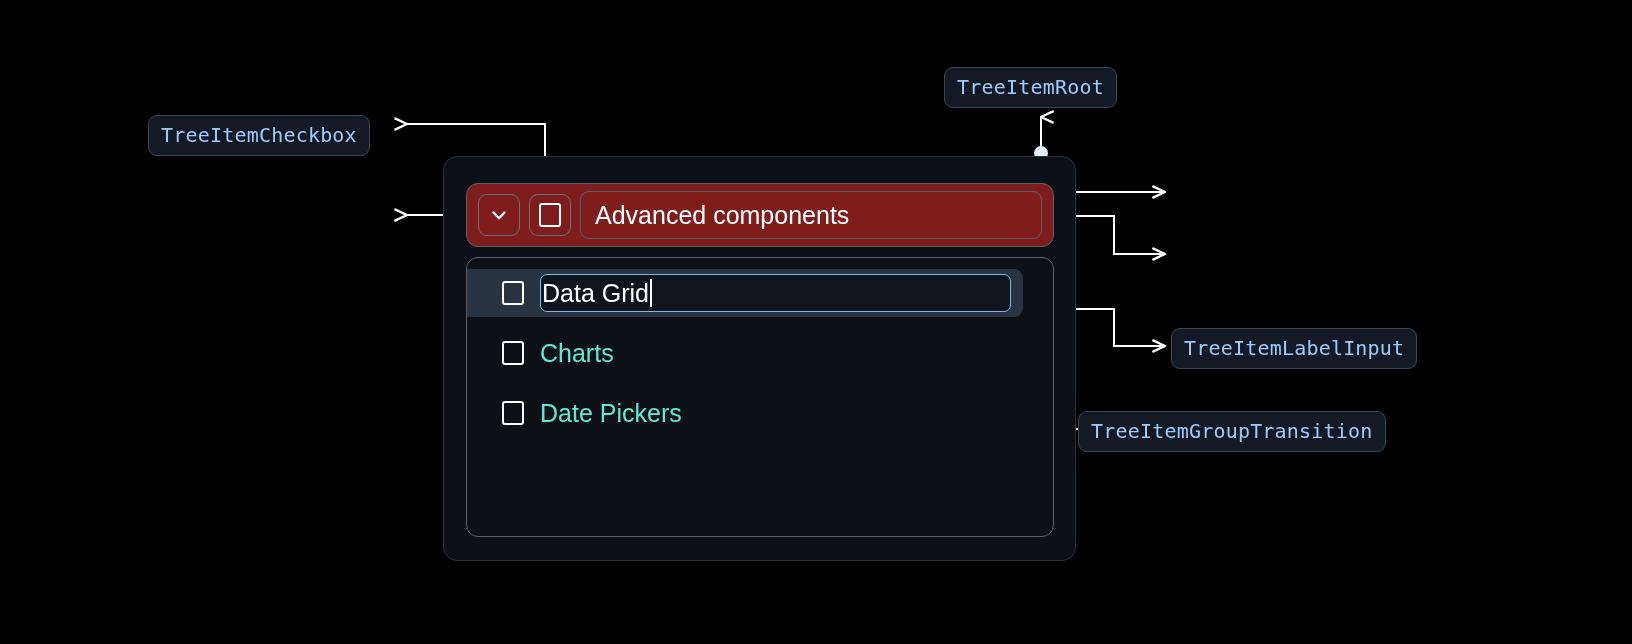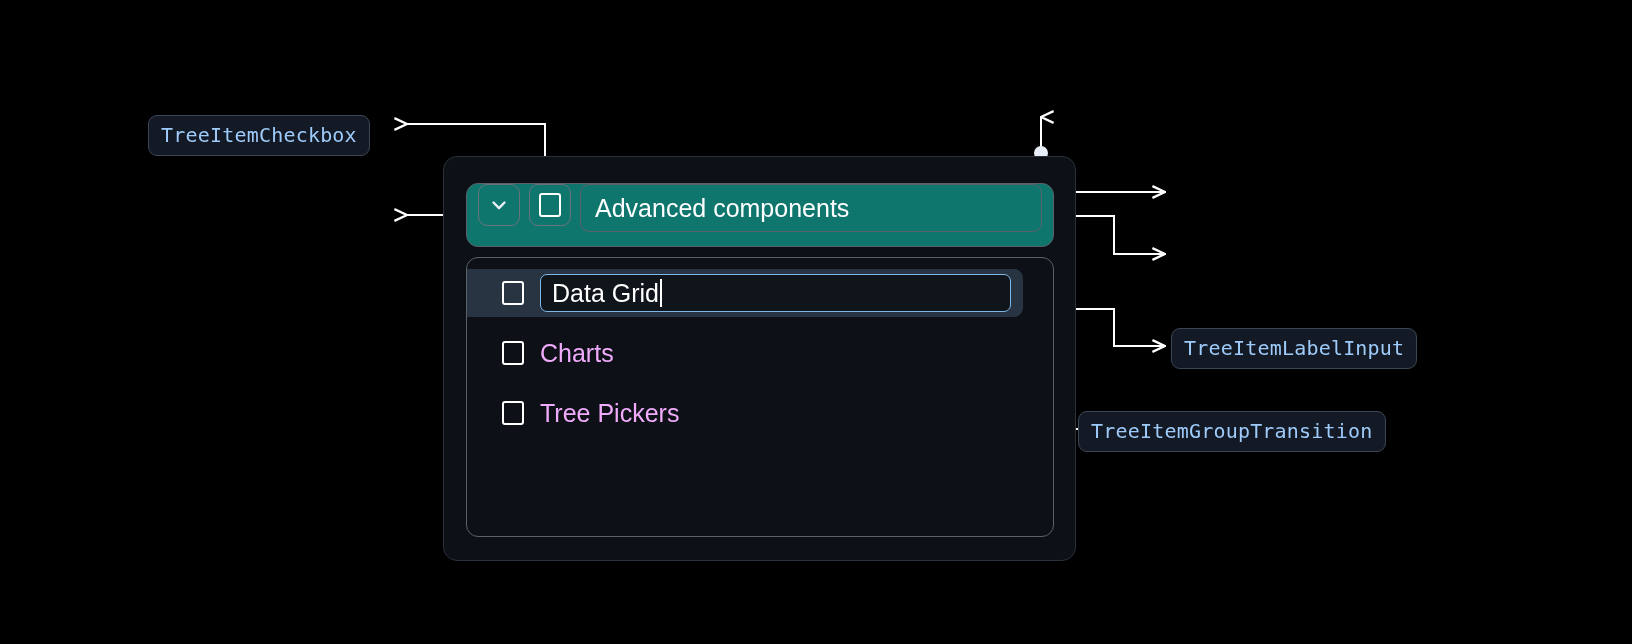--- a/index.html
+++ b/index.html
@@ -35,24 +35,25 @@
     left: 443px; top: 156px;
     width: 633px; height: 405px;
     background: #0d1117;
     border: 1px solid #2a3139;
     border-radius: 14px;
   }
   #content-box {
     position: absolute;
     left: 22px; top: 26px;
     width: 588px; height: 64px;
-    background: #0f766e;
+    background: #7f1d1d;
     border: 1px solid #59616b;
     border-radius: 12px;
     display: flex;
+    align-items: center;
     padding: 0 11px;
     gap: 9px;
   }
   .icon-box {
     width: 42px; height: 42px;
     border: 1px solid #6a727c;
     border-radius: 9px;
     display: flex; align-items: center; justify-content: center;
     flex: none;
   }
@@ -101,30 +102,30 @@
     border-radius: 0 9px 9px 0;
     margin-left: 0;
     width: 556px;
   }
   .child-cb {
     width: 22px; height: 24px;
     border: 2.5px solid #ffffff;
     border-radius: 3px;
     flex: none;
   }
-  .child-text { color: #f0abfc; font-size: 25px; }
+  .child-text { color: #5eead4; font-size: 25px; }
   #label-input {
     flex: 1 1 auto;
     height: 38px;
     margin-right: 12px;
     background: #10151c;
     border: 1.5px solid #7cb8ea;
     border-radius: 7px;
     display: flex; align-items: center;
-    padding-left: 11px;
+    padding-left: 1px;
     color: #ffffff;
     font-size: 25px;
   }
   .caret {
     display: inline-block;
     width: 2px; height: 28px;
     background: #ffffff;
     margin-left: 1px;
   }
 </style>
@@ -170,20 +171,21 @@
       <circle cx="1053" cy="192" r="7"></circle>
       <circle cx="1041" cy="216" r="7"></circle>
       <circle cx="1040" cy="309" r="7"></circle>
       <circle cx="1053" cy="429" r="7"></circle>
     </g>
   </svg>
 
   <div class="anno" style="left:148px; top:115px;">TreeItemCheckbox</div>
 
 
+  <div class="anno" style="left:944px; top:67px;">TreeItemRoot</div>
 
 
 
   <div class="anno" style="left:1171px; top:328px;">TreeItemLabelInput</div>
 
   <div class="anno" style="left:1078px; top:411px;">TreeItemGroupTransition</div>
 
   <div id="root-card">
 
     <div id="content-box">
@@ -211,20 +213,20 @@
         </div>
       </div>
 
       <div class="child-row">
         <div class="child-cb"></div>
         <div class="child-text">Charts</div>
       </div>
 
       <div class="child-row">
         <div class="child-cb"></div>
-        <div class="child-text">Tree Pickers</div>
+        <div class="child-text">Date Pickers</div>
       </div>
 
 
     </div>
   </div>
 
 </div>
 
 </body></html>

